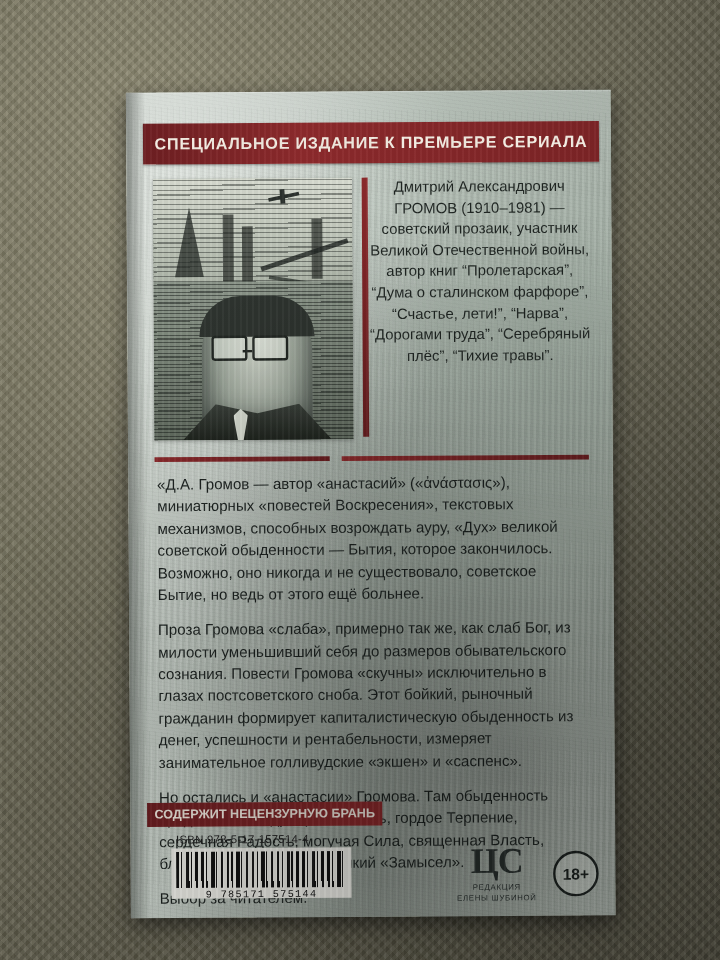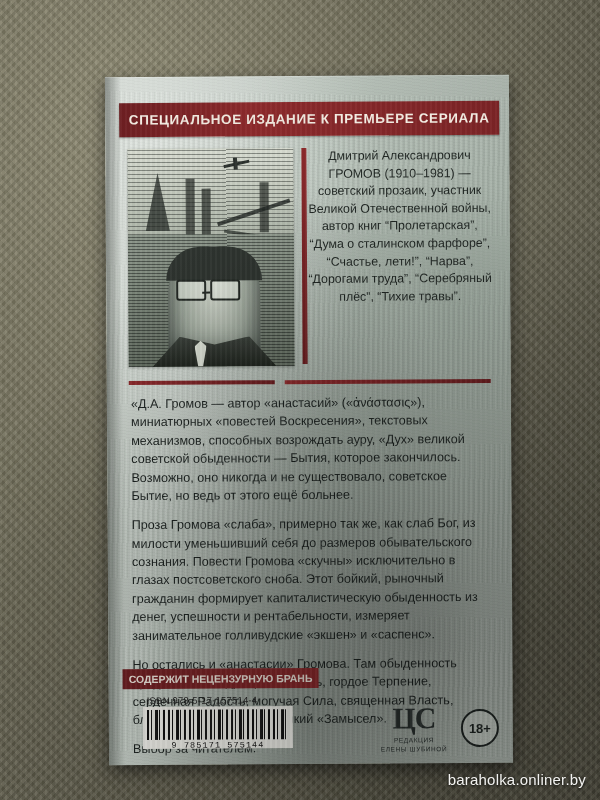--- a/index.html
+++ b/index.html
@@ -448,14 +448,13 @@
     <div class="pub">
       <div class="pub-mark">ЦС</div>
       <div class="pub-lines" style="white-space: pre-line;">РЕДАКЦИЯ
 ЕЛЕНЫ ШУБИНОЙ</div>
     </div>
 
     <div class="age">18+</div>
 
   </div>
 
-  <div class="watermark">baraholka.onliner.by</div>
 </div>
 
 </body></html>

